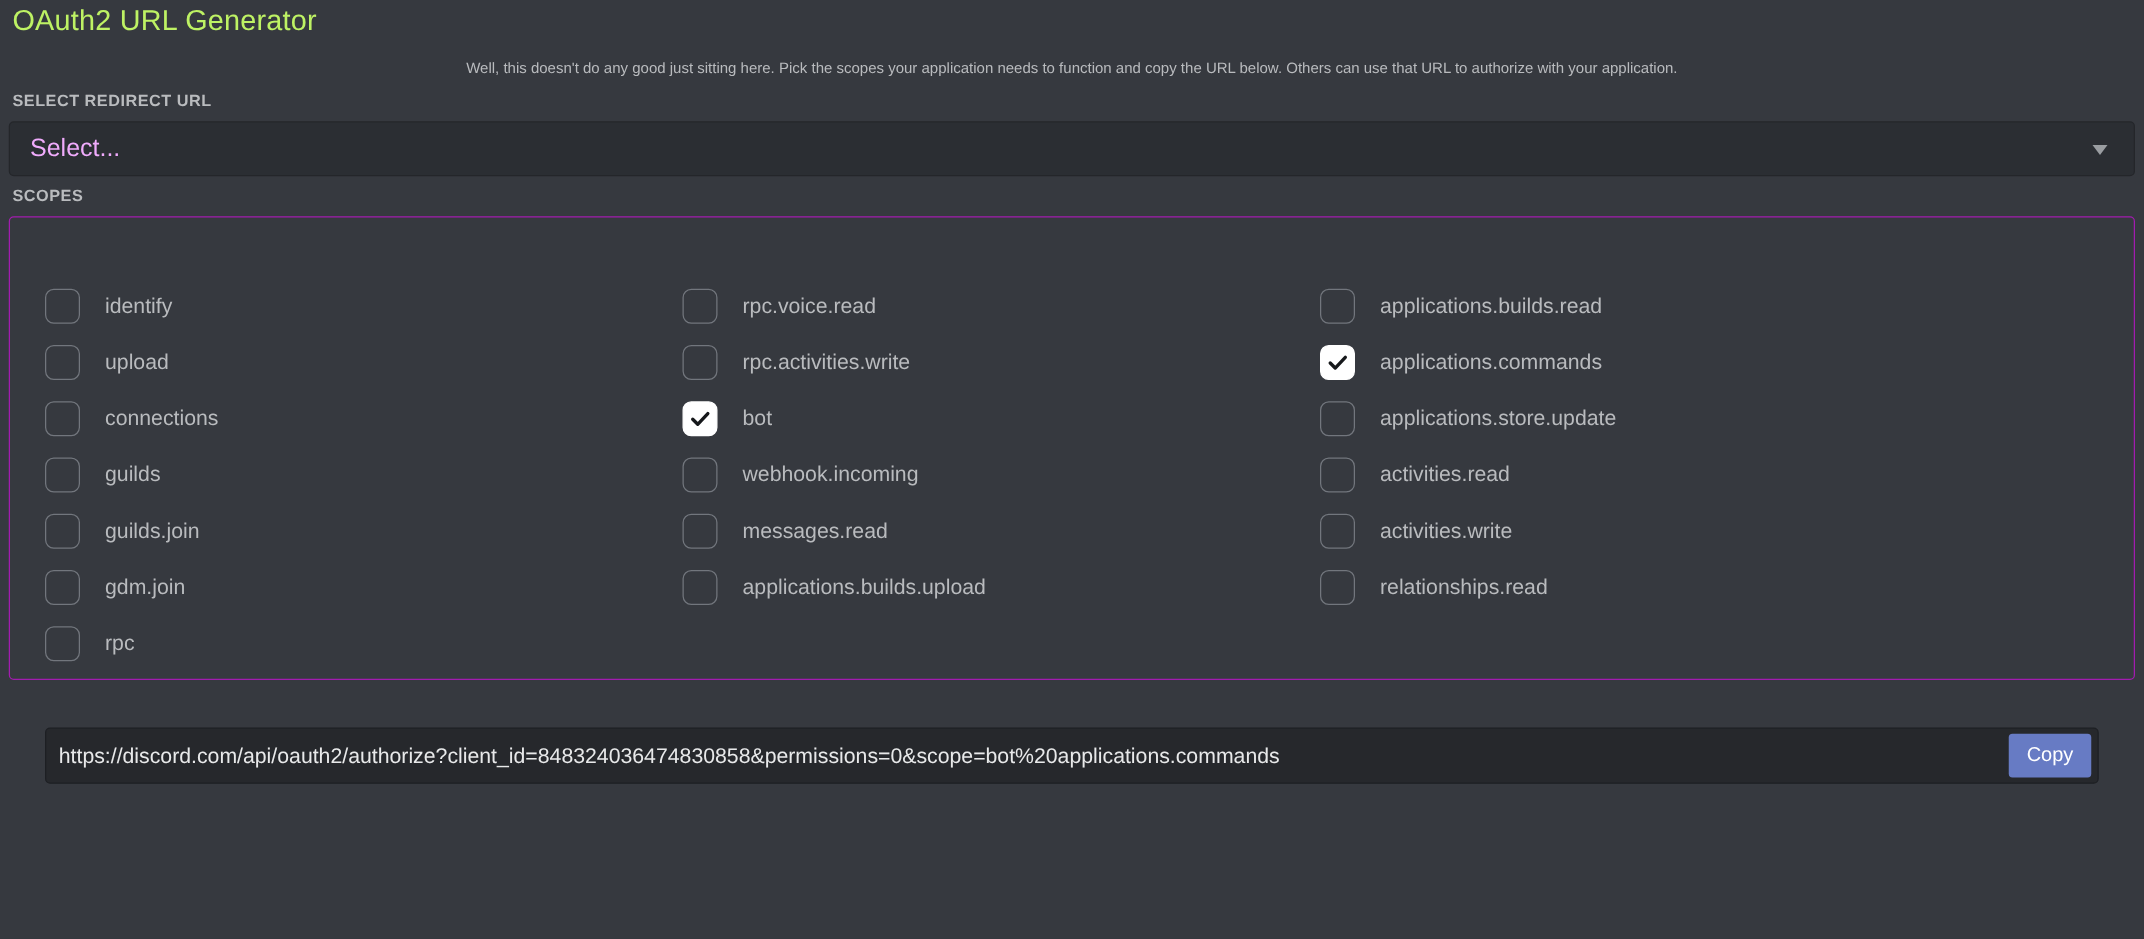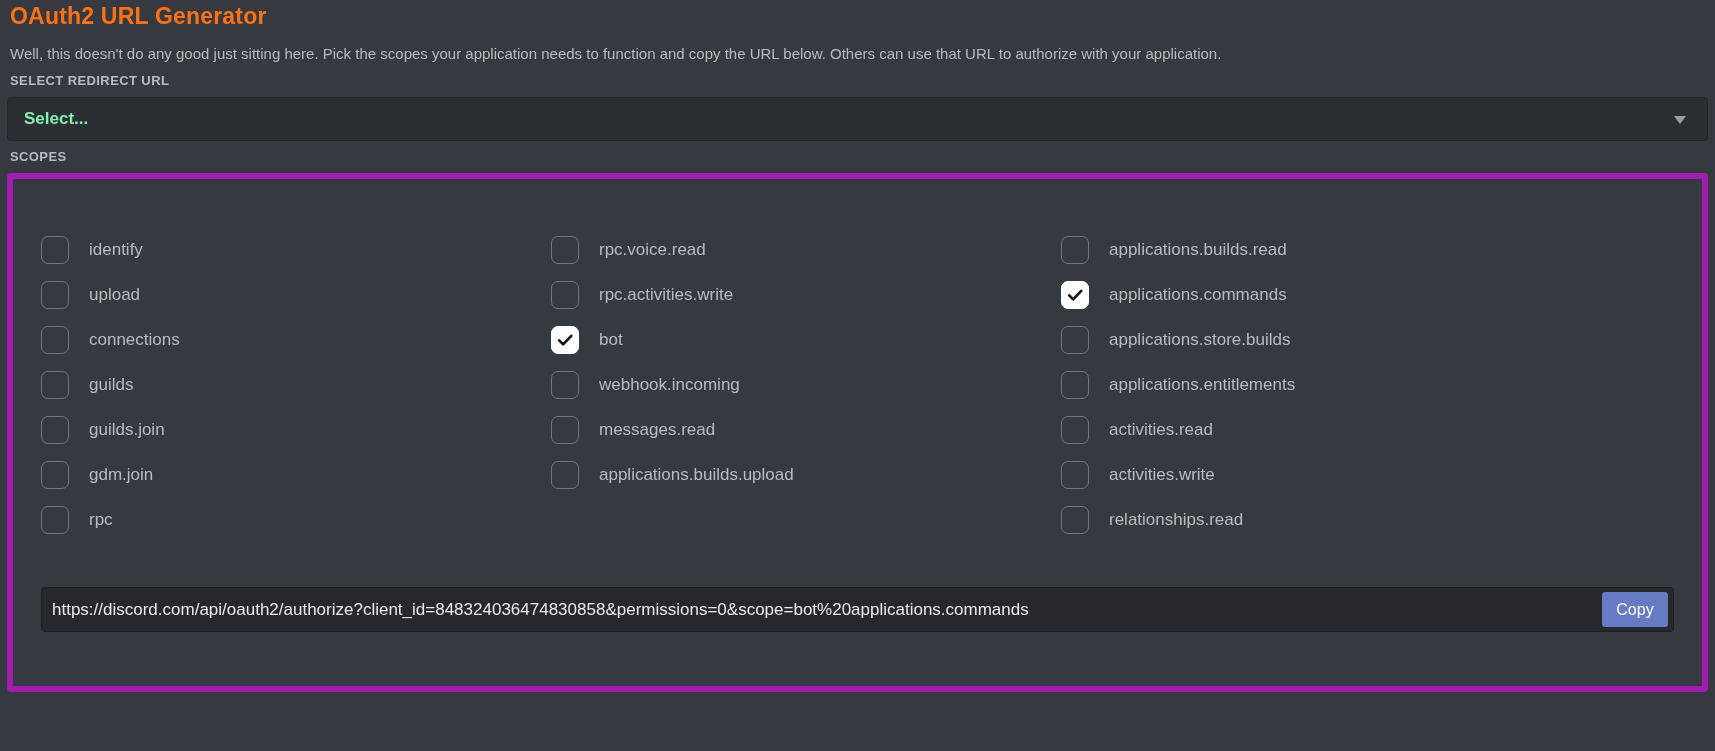--- a/index.html
+++ b/index.html
@@ -7,29 +7,30 @@
   body {
     background: #36393f;
     font-family: "Liberation Sans", "DejaVu Sans", sans-serif;
     color: #b9bbbe;
   }
   .page { padding: 0; width: 1715px; height: 751px; }
 
   .page-title {
     margin: 3px 10px 0 10px;
     font-size: 23px;
-    font-weight: 700;
-    color: #f97316;
+    font-weight: 400;
+    color: #bef264;
     letter-spacing: 0.2px;
   }
   .page-desc {
     margin: 13px 10px 0 10px;
-    font-size: 15px;
+    font-size: 12px;
     line-height: 22px;
     color: #b9bbbe;
+    text-align: center;
   }
   .section-label {
     margin: 8px 10px 0 10px;
     font-size: 13px;
     font-weight: 700;
     letter-spacing: 0.4px;
     color: #b9bbbe;
     text-transform: uppercase;
   }
 
@@ -39,39 +40,38 @@
     height: 44px;
     background: #2b2e33;
     border: 1px solid #24262a;
     border-radius: 4px;
     display: flex;
     align-items: center;
     cursor: pointer;
   }
   .select-placeholder {
     padding-left: 16px;
-    font-size: 17px;
-    color: #86efac;
-    font-weight: bold;
+    font-size: 20px;
+    color: #f0abfc;
   }
   .chevron-down {
     position: absolute;
     right: 21px;
     top: 50%;
     margin-top: -3px;
     width: 0; height: 0;
     border-left: 6px solid transparent;
     border-right: 6px solid transparent;
     border-top: 8px solid #9a9da1;
   }
 
   .scopes-box {
     margin: 9px 7px 0 7px;
-    height: 519px;
-    border: 6px solid #a21caf;
+    height: 371px;
+    border: 1px solid #a21caf;
     border-radius: 4px;
     padding: 57px 28px 0 28px;
   }
   .scopes-grid {
     display: grid;
     grid-template-columns: 510px 510px 510px;
   }
   .scope-col {
     display: flex;
     flex-direction: column;
@@ -286,29 +286,21 @@
       </span>
     </span>
     <span class="scope-label">applications.commands</span>
   </div>
           <div class="scope-item">
     <span class="checkbox">
       <span style="display:contents">
         
       </span>
     </span>
-    <span class="scope-label">applications.store.builds</span>
-  </div>
-          <div class="scope-item">
-    <span class="checkbox">
-      <span style="display:contents">
-        
-      </span>
-    </span>
-    <span class="scope-label">applications.entitlements</span>
+    <span class="scope-label">applications.store.update</span>
   </div>
           <div class="scope-item">
     <span class="checkbox">
       <span style="display:contents">
         
       </span>
     </span>
     <span class="scope-label">activities.read</span>
   </div>
           <div class="scope-item">

